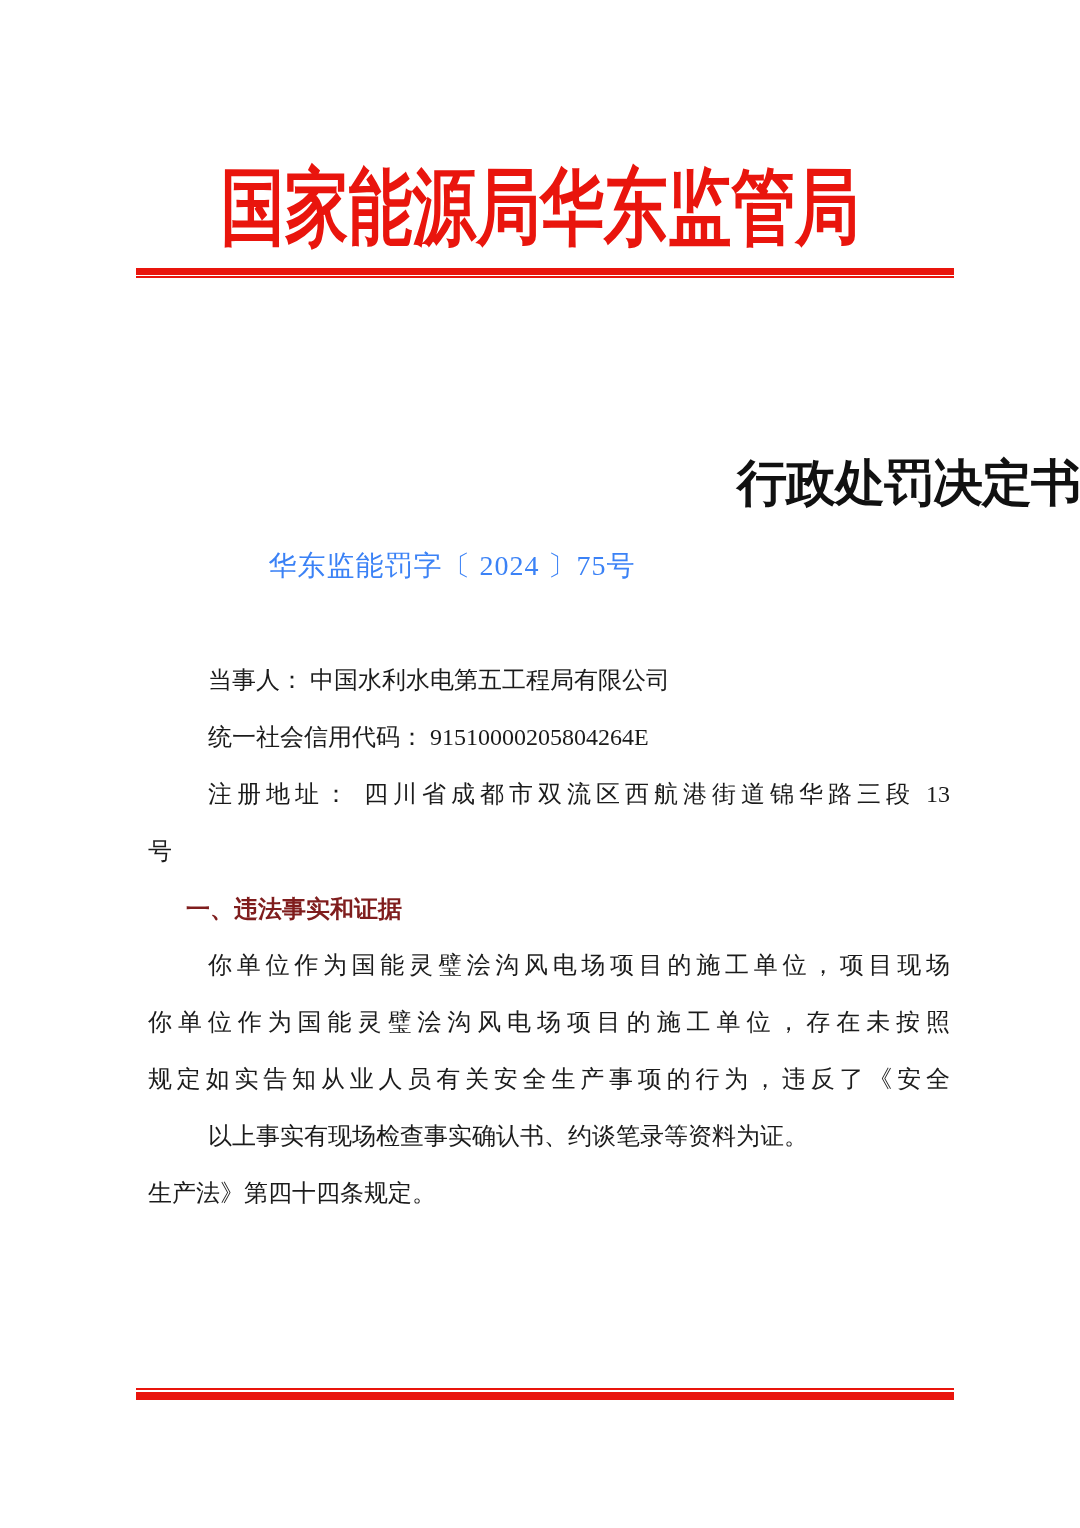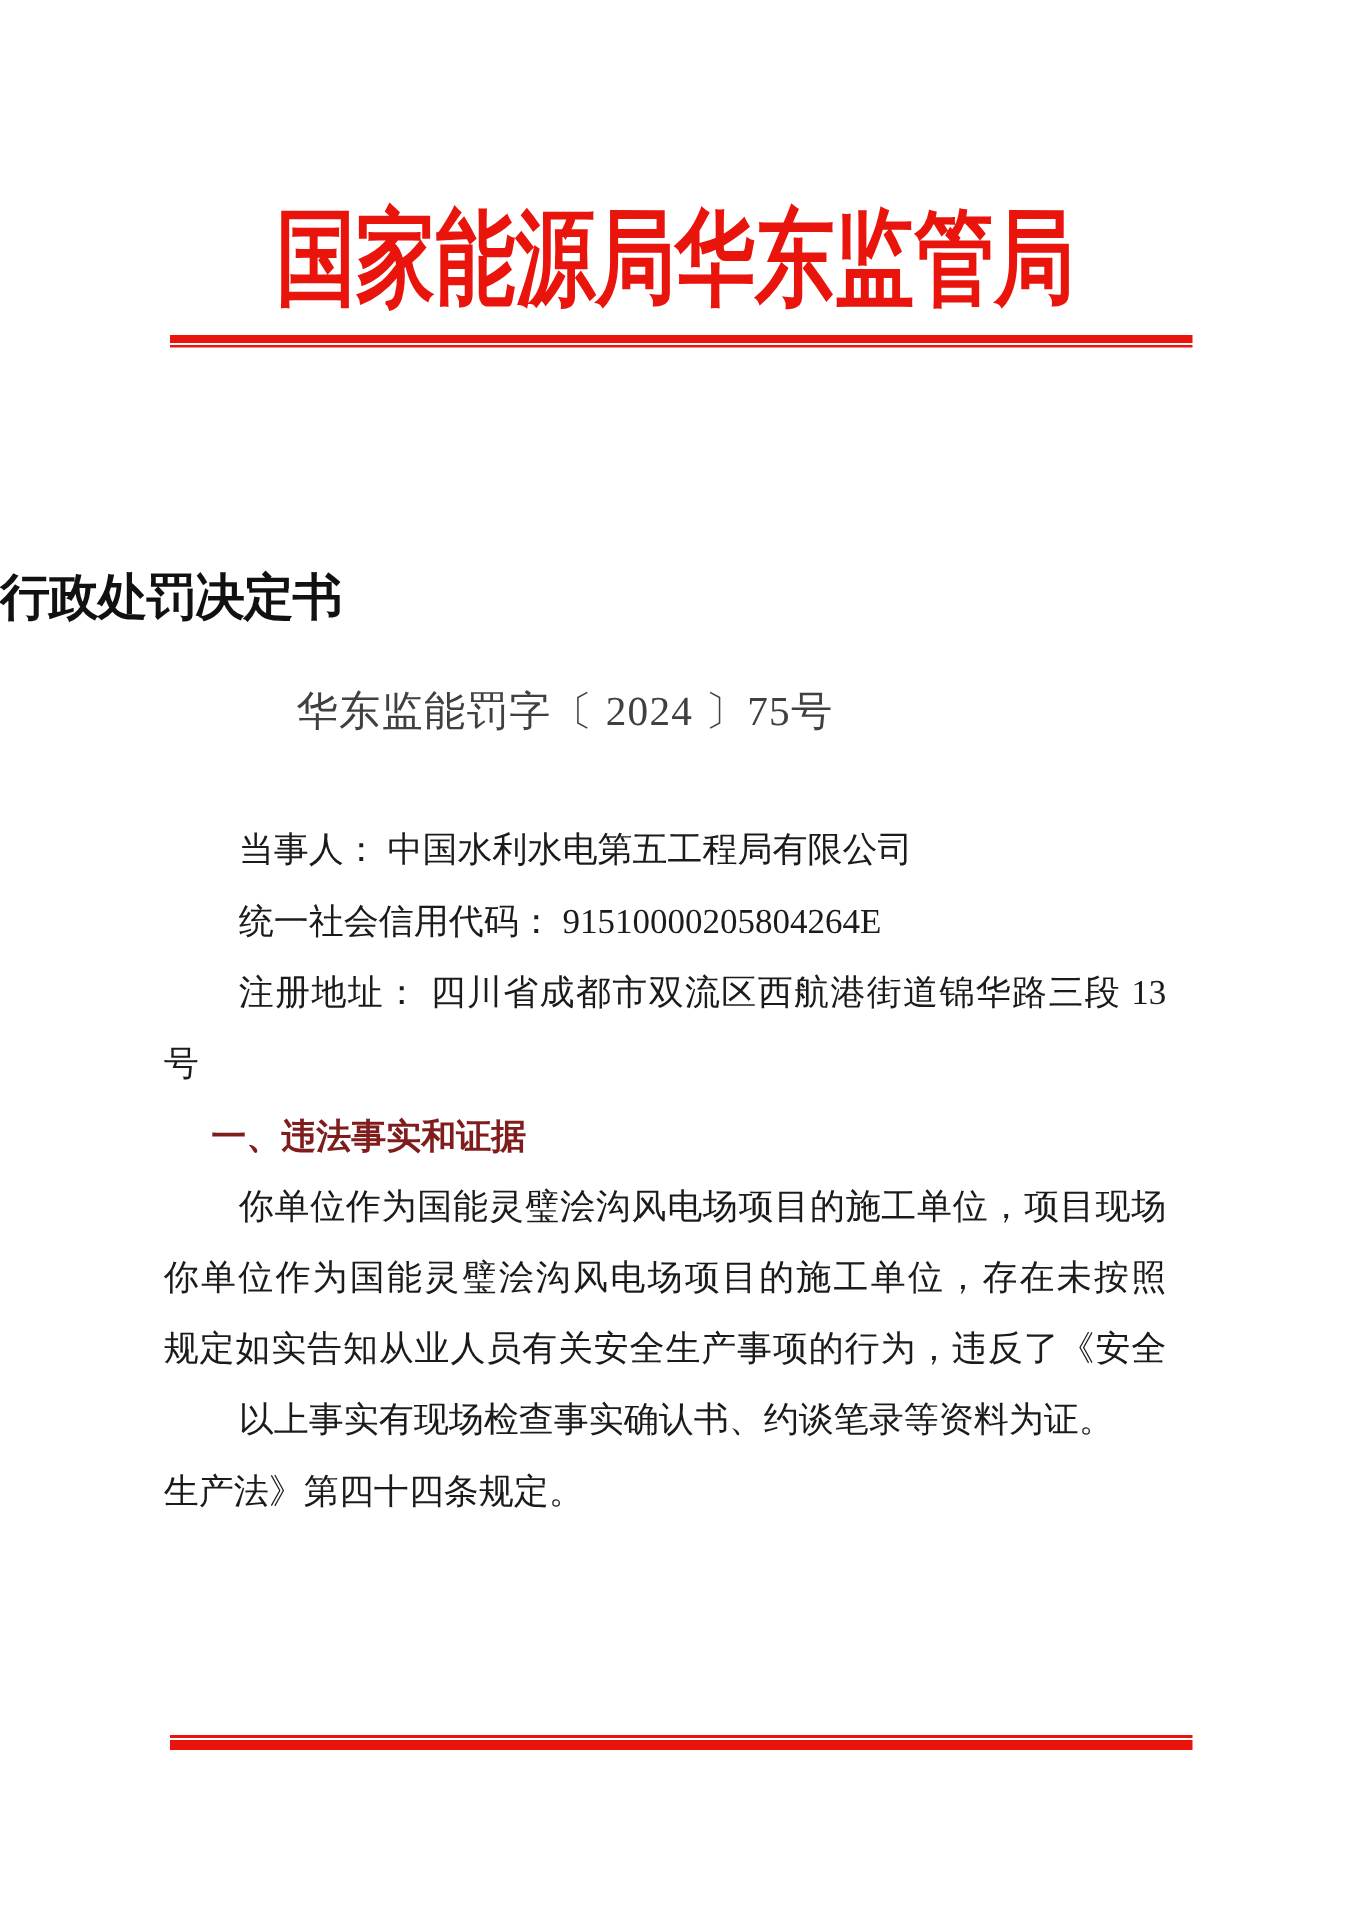--- a/index.html
+++ b/index.html
@@ -39,42 +39,42 @@
   .rule-bottom {
     top: 1388px;
     height: 12px;
     background: linear-gradient(to bottom, #e9150d 0 18%, #ffffff 18% 32%, #e9150d 32% 100%);
   }
   .doc-title {
     position: absolute;
     top: 450px;
     left: 0;
     width: 1080px;
-    text-align: left;
-    font-size: 40px;
+    text-align: right;
+    font-size: 50px;
     font-weight: 700;
     letter-spacing: -1px;
     color: #111111;
   }
   .doc-number {
     position: absolute;
     top: 547px;
     left: 0;
     width: 904px;
     text-align: center;
-    font-size: 33px;
+    font-size: 28px;
     letter-spacing: 1px;
-    color: #404040;
+    color: #3b82f6;
   }
   .doc-body {
     position: absolute;
     top: 652px;
-    left: 131px;
+    left: 148px;
     width: 802px;
-    font-size: 28px;
+    font-size: 24px;
     line-height: 57px;
   }
   .line { height: 57px; white-space: nowrap; }
   .indent { text-indent: 60px; }
   .h-indent { text-indent: 38px; }
   .just {
     white-space: normal;
     text-align: justify;
     text-align-last: justify;
   }

